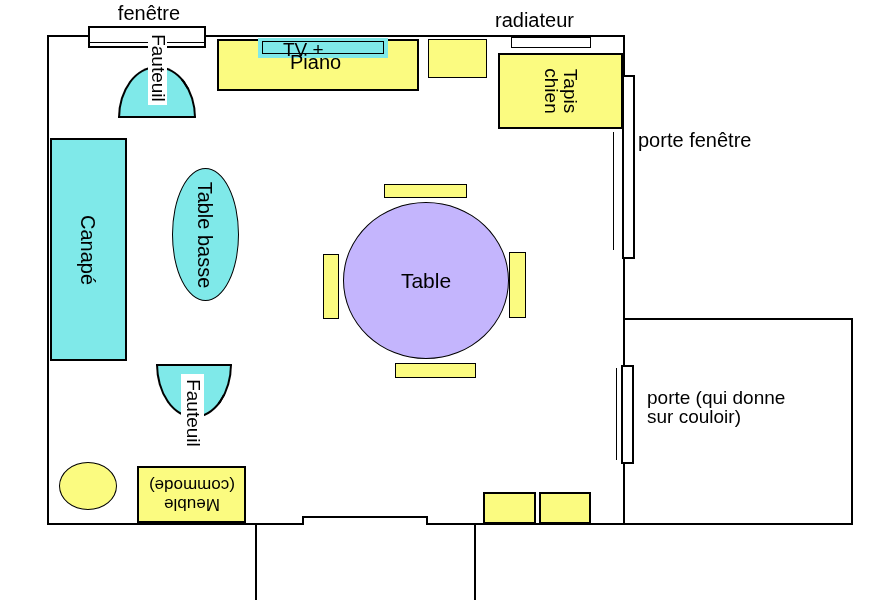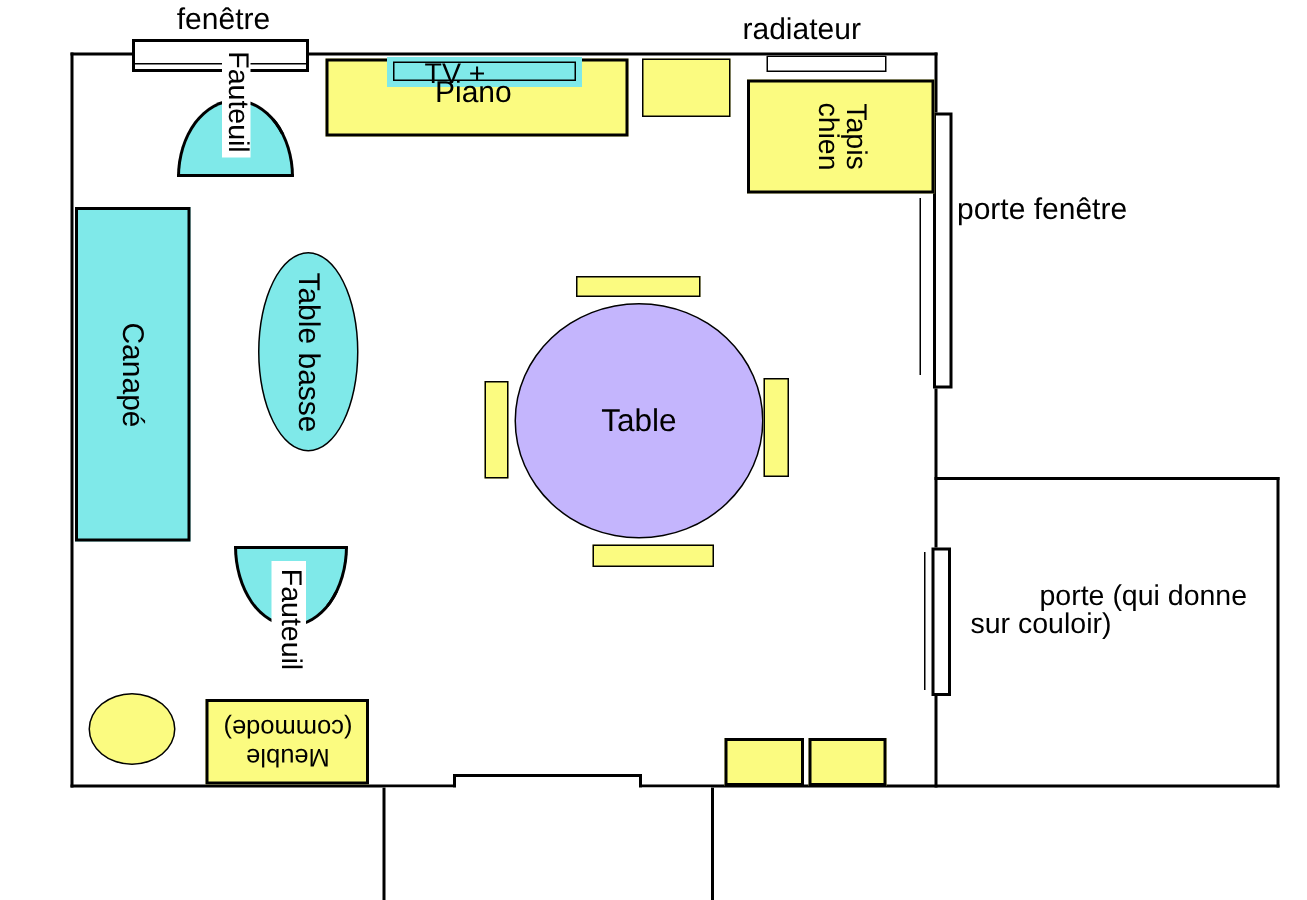--- a/index.html
+++ b/index.html
@@ -100,21 +100,21 @@
       <span style="display:block;">Meuble</span>
       <span style="display:block;">(commode)</span>
     </div>
   </div>
 
   <div class="abs lbl" style="left:93px;top:2px;width:112px;text-align:center;">fenêtre</div>
   <div class="abs lbl" style="left:495px;top:9px;">radiateur</div>
   <div class="abs lbl" style="left:638px;top:129px;text-align:center;">porte fenêtre</div>
 
   <div class="abs twoline" style="left:647px;top:388px;">
-    <span style="display:block;margin-left:46px;">porte (qui donne</span>
+    <span style="display:block;">porte (qui donne</span>
     <span style="display:block;">sur couloir)</span>
   </div>
 
   <div class="abs twoline" style="left:280px;top:544px;">
   </div>
 
   <div class="abs lbl-19" style="left:283px;top:39px;white-space:nowrap;">TV +</div>
   <div class="abs lbl" style="left:290px;top:51px;white-space:nowrap;">Piano</div>
 
 </div>

